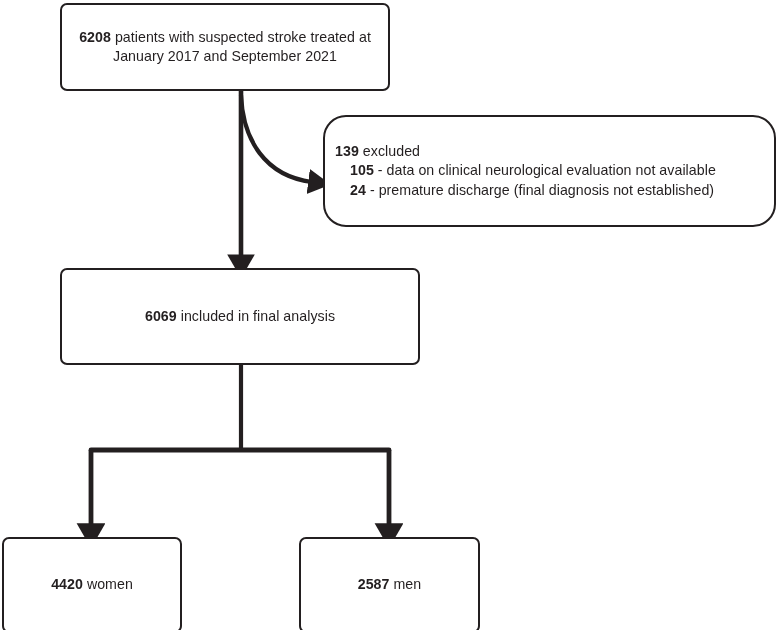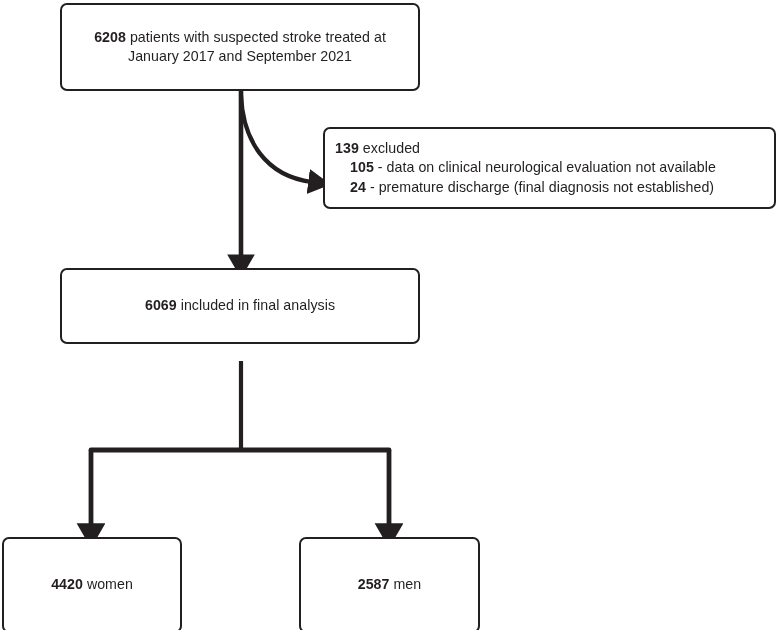--- a/index.html
+++ b/index.html
@@ -54,34 +54,35 @@
   .node-text b, .node-text strong {
     font-weight: bold;
   }
   .sub-line {
     padding-left: 15px;
   }
   
   #node-enrolled {
     left: 60px;
     top: 3px;
-    width: 360px;
+    width: 330px;
     height: 88px;
   }
   #node-excluded {
     left: 323px;
-    top: 127px;
+    top: 115px;
     width: 453px;
-    height: 82px;
+    height: 112px;
+    border-radius: 23px;
   }
   #node-included {
     left: 60px;
     top: 268px;
     width: 360px;
-    height: 76px;
+    height: 97px;
   }
   #node-women {
     left: 2px;
     top: 537px;
     width: 180px;
     height: 96px;
   }
   #node-men {
     left: 299px;
     top: 537px;

